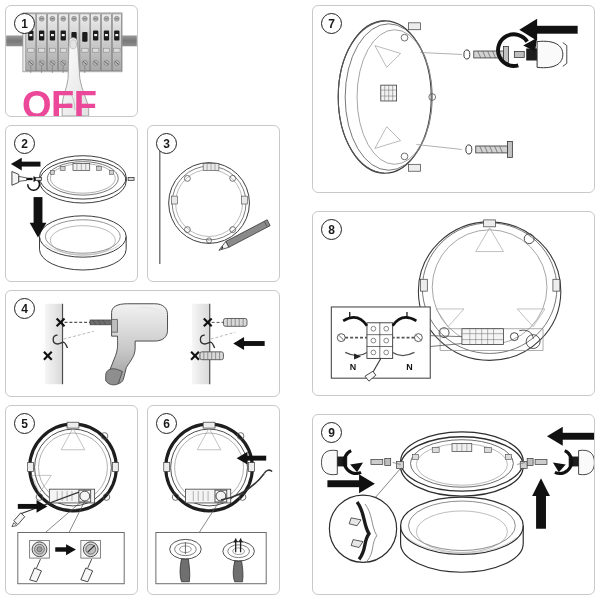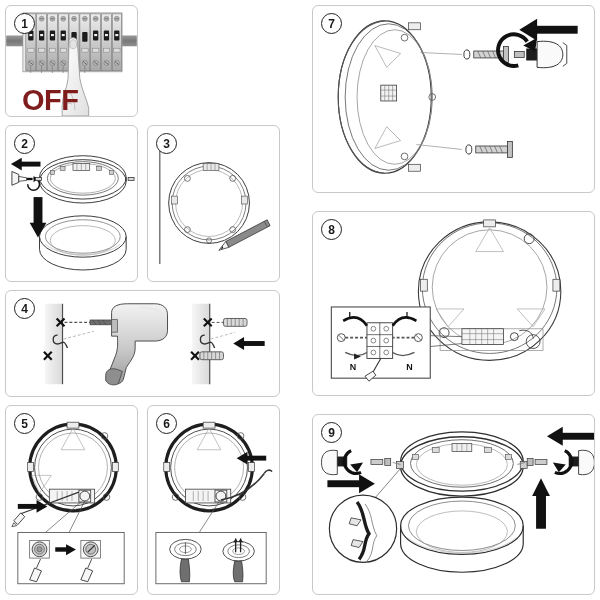--- a/index.html
+++ b/index.html
@@ -33,23 +33,23 @@
     background:#fff;
     z-index:40;
     font-family:"Liberation Sans", sans-serif;
   }
   .art{position:absolute;inset:0;}
   .art svg{display:block;width:100%;height:100%;}
 
   .off-label{
     position:absolute;
     font-weight:bold;
-    font-size:29px;
+    font-size:38px;
     letter-spacing:-0.5px;
-    color:#7f1d1d;
+    color:#ec4899;
     font-family:"Liberation Sans", sans-serif;
     z-index:30;
   }
   .wire-letter{
     font-size:9px;font-weight:bold;fill:#111;
     font-family:"Liberation Sans", sans-serif;
   }
 </style>
 </head>
 <body>

